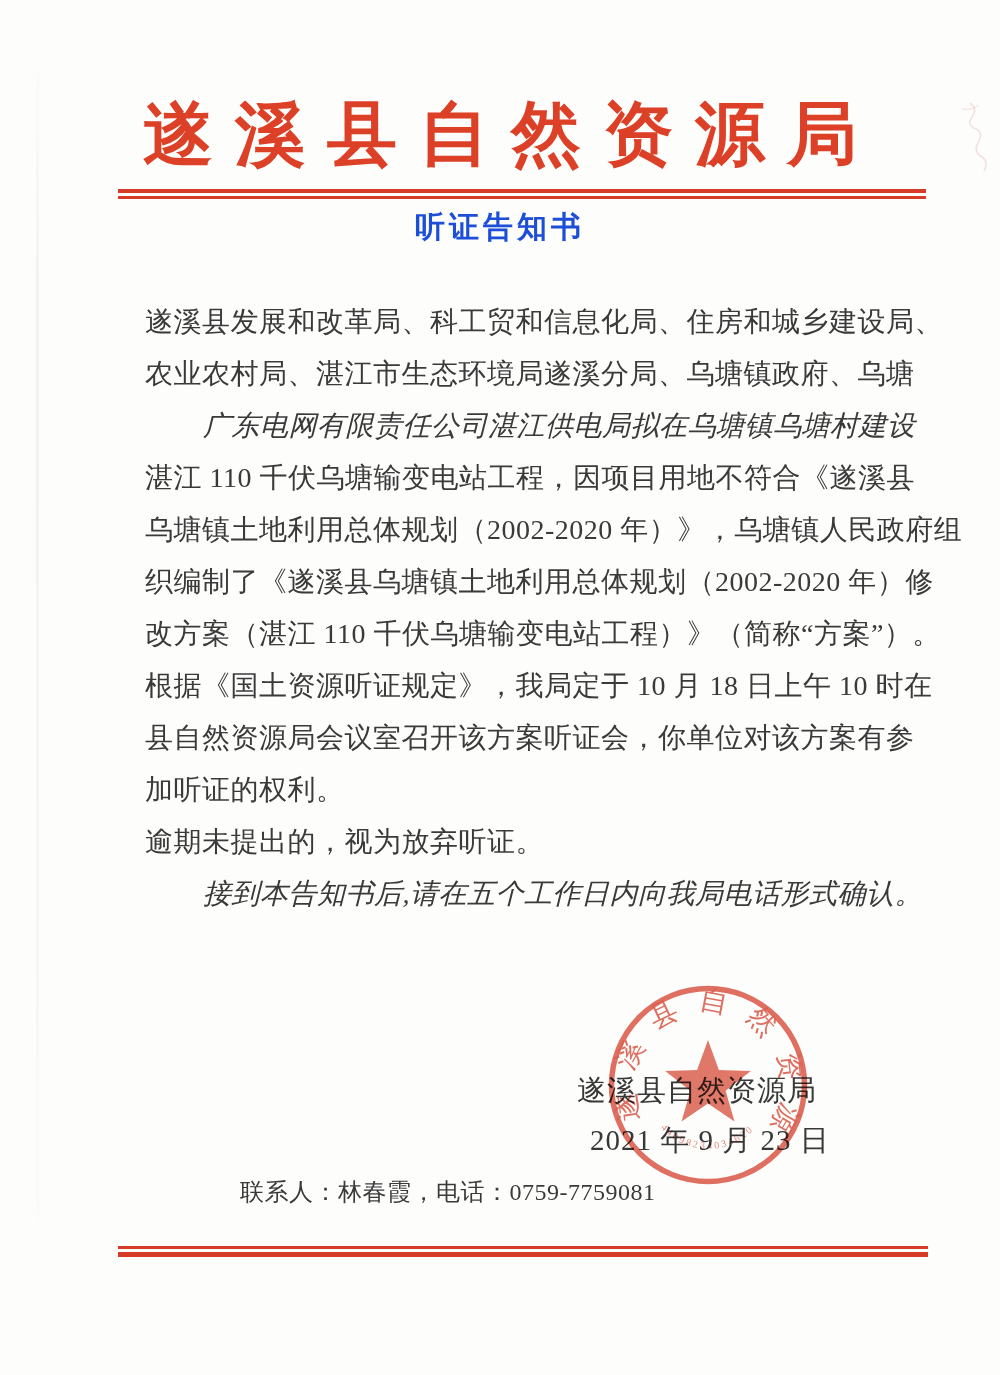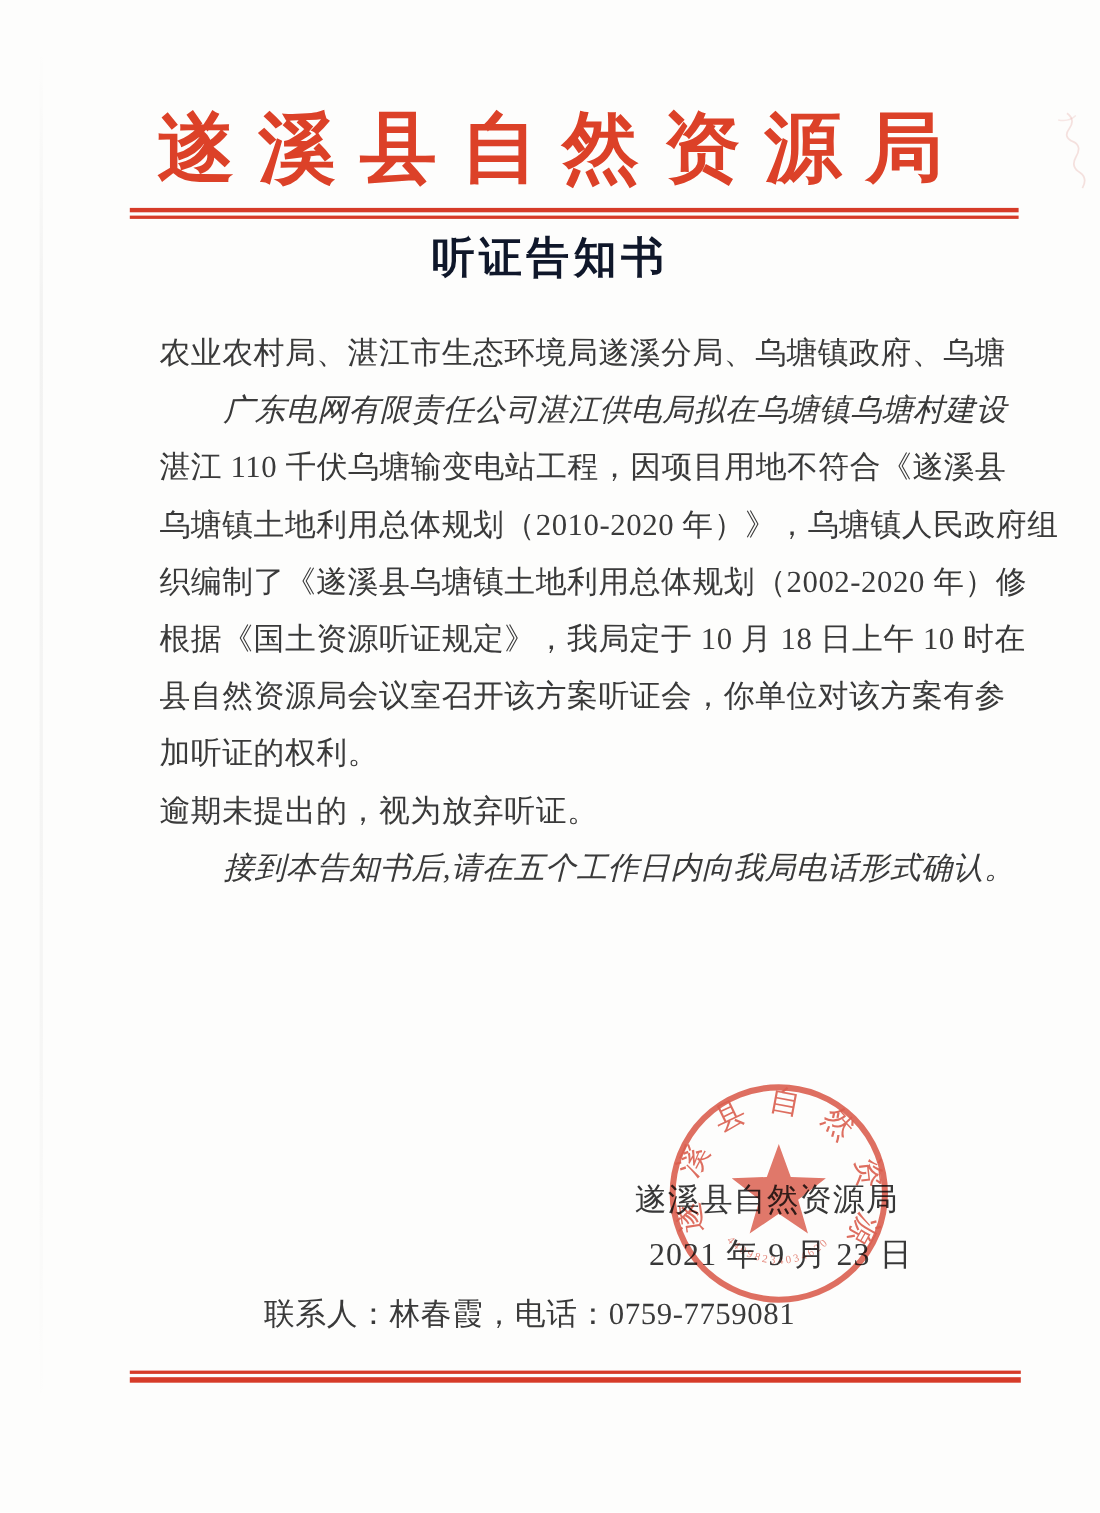--- a/index.html
+++ b/index.html
@@ -30,21 +30,21 @@
 
   .rule { position: absolute; left: 118px; width: 808px; background: #d63b28; }
   .rule-top-a    { top: 189px; height: 4px; }
   .rule-top-b    { top: 196px; height: 3px; }
   .rule-bottom-a { top: 1246px; height: 3px; width: 810px; }
   .rule-bottom-b { top: 1252px; height: 5px; width: 810px; }
 
   .doc-title {
     position: absolute; left: 0; top: 207px; width: 100%;
     text-align: center;
-    font-size: 39px; color: #0f172a;
+    font-size: 30px; color: #1d4ed8;
     letter-spacing: 4px;
     font-weight: 600;
   }
 
   .body-text {
     position: absolute; left: 145px; top: 296px; width: 740px;
     color: #3a3a3a;
   }
   .body-line {
     height: 52px; line-height: 52px;
@@ -59,21 +59,21 @@
     font-size: 29px; color: #383838; letter-spacing: 1px;
     white-space: nowrap;
   }
   .sig-date {
     position: absolute; left: 590px; top: 1121px;
     font-size: 29px; color: #383838; letter-spacing: 1px;
     white-space: nowrap;
   }
   .contact-line {
     position: absolute; left: 240px; top: 1176px;
-    font-size: 28px; color: #3a3a3a; letter-spacing: 0.5px;
+    font-size: 24px; color: #3a3a3a; letter-spacing: 0.5px;
     white-space: nowrap;
   }
 
   .seal {
     position: absolute; left: 600px; top: 977px;
     width: 216px; height: 216px;
     mix-blend-mode: multiply;
     opacity: 0.88;
   }
 
@@ -96,25 +96,27 @@
   </svg>
 
   <div class="letterhead">遂溪县自然资源局</div>
 
   <div class="rule rule-top-a"></div>
   <div class="rule rule-top-b"></div>
 
   <div class="doc-title">听证告知书</div>
 
   <div class="body-text">
+    <div class="body-line">遂溪县发展和改革局、科工贸和信息化局、住房和城乡建设局、</div>
     <div class="body-line">农业农村局、湛江市生态环境局遂溪分局、乌塘镇政府、乌塘</div>
     <div class="body-line indent">广东电网有限责任公司湛江供电局拟在乌塘镇乌塘村建设</div>
     <div class="body-line">湛江 110 千伏乌塘输变电站工程，因项目用地不符合《遂溪县</div>
-    <div class="body-line">乌塘镇土地利用总体规划（2010-2020 年）》，乌塘镇人民政府组</div>
+    <div class="body-line">乌塘镇土地利用总体规划（2002-2020 年）》，乌塘镇人民政府组</div>
     <div class="body-line">织编制了《遂溪县乌塘镇土地利用总体规划（2002-2020 年）修</div>
+    <div class="body-line">改方案（湛江 110 千伏乌塘输变电站工程）》（简称“方案”）。</div>
     <div class="body-line">根据《国土资源听证规定》，我局定于 10 月 18 日上午 10 时在</div>
     <div class="body-line">县自然资源局会议室召开该方案听证会，你单位对该方案有参</div>
     <div class="body-line">加听证的权利。</div>
     <div class="body-line">逾期未提出的，视为放弃听证。</div>
     <div class="body-line indent">接到本告知书后,请在五个工作日内向我局电话形式确认。</div>
   </div>
 
   <div class="sig-org">遂溪县自然资源局</div>
   <div class="sig-date">2021 年 9 月 23 日</div>
 

